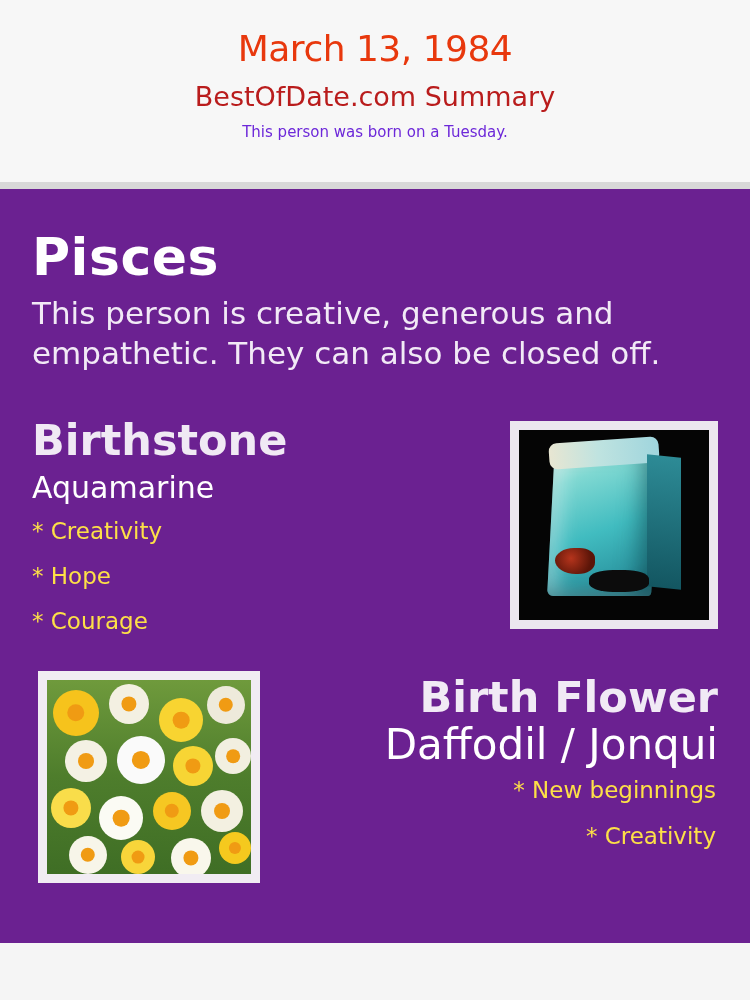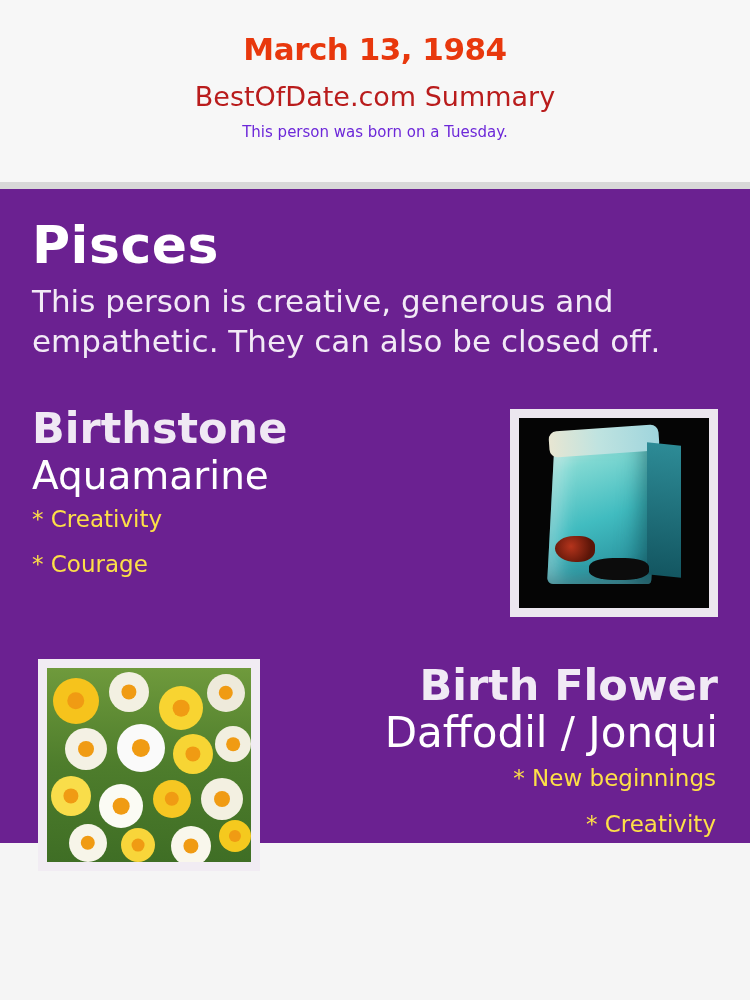--- a/index.html
+++ b/index.html
@@ -22,22 +22,22 @@
   
   .header {
     background: #f7f7f7;
     width: 750px;
     height: 182px;
     padding-top: 22px;
     text-align: center;
   }
   .date-title {
     color: #e8380d;
-    font-size: 31px;
-    font-weight: bold;
+    font-size: 36px;
+    font-weight: normal;
     line-height: 54px;
     letter-spacing: -0.5px;
   }
   .site-summary {
     color: #b91c1c;
     font-size: 27px;
     line-height: 38px;
     margin-top: 2px;
   }
   .born-line {
@@ -49,23 +49,23 @@
   .header-rule {
     width: 750px;
     height: 7px;
     background: #d8d8d8;
   }
 
   
   .body-panel {
     background: #6b2191;
     width: 750px;
-    height: 654px;
-    position: relative;
-    padding: 0 32px;
+    height: 754px;
+    position: relative;
+    padding: 12px 32px;
   }
 
   .zodiac-name {
     color: #ffffff;
     font-size: 52px;
     font-weight: bold;
     line-height: 60px;
     padding-top: 26px;
     letter-spacing: 0.5px;
   }
@@ -84,21 +84,21 @@
     height: 250px;
   }
   .stone-title {
     color: #f0e9f4;
     font-size: 43px;
     font-weight: bold;
     line-height: 50px;
   }
   .stone-name {
     color: #ffffff;
-    font-size: 39px;
+    font-size: 30px;
     line-height: 42px;
     margin-top: 2px;
     font-weight: 400;
   }
   .trait {
     color: #fde047;
     font-size: 23px;
     line-height: 45px;
   }
 
@@ -242,20 +242,21 @@
 
   <div class="body-panel">
 
     <div class="zodiac-name">Pisces</div>
     <div class="zodiac-desc">This person is creative, generous and empathetic. They can also be closed off.</div>
 
     <div class="stone-block">
       <div class="stone-title">Birthstone</div>
       <div class="stone-name">Aquamarine</div>
       <div class="trait">* Creativity</div>
+      <div class="trait">* Hope</div>
       <div class="trait">* Courage</div>
 
       <div class="stone-photo">
         <div class="stone-photo-inner">
           <div class="crystal"></div>
           <div class="crystal-top"></div>
           <div class="crystal-side"></div>
           <div class="ore-red"></div>
           <div class="ore-dark"></div>
         </div>

